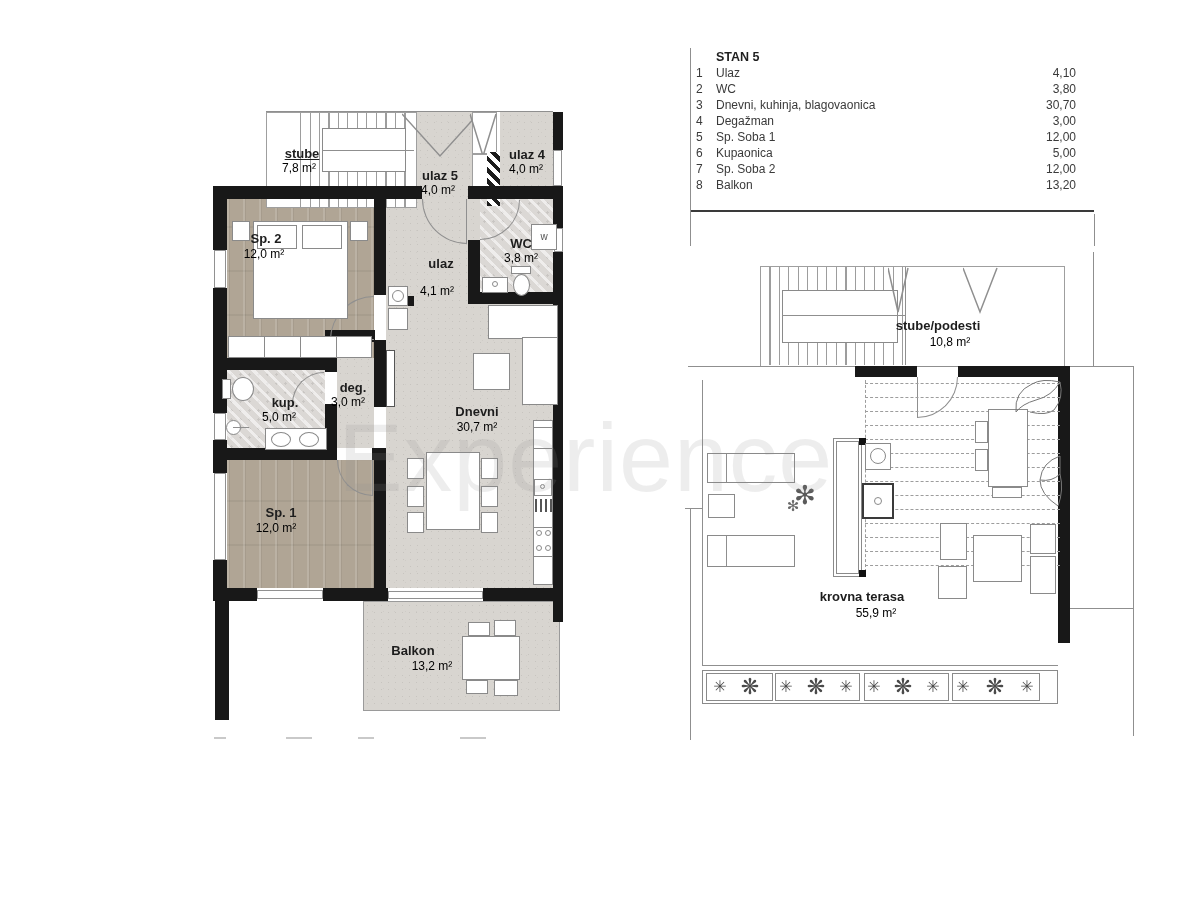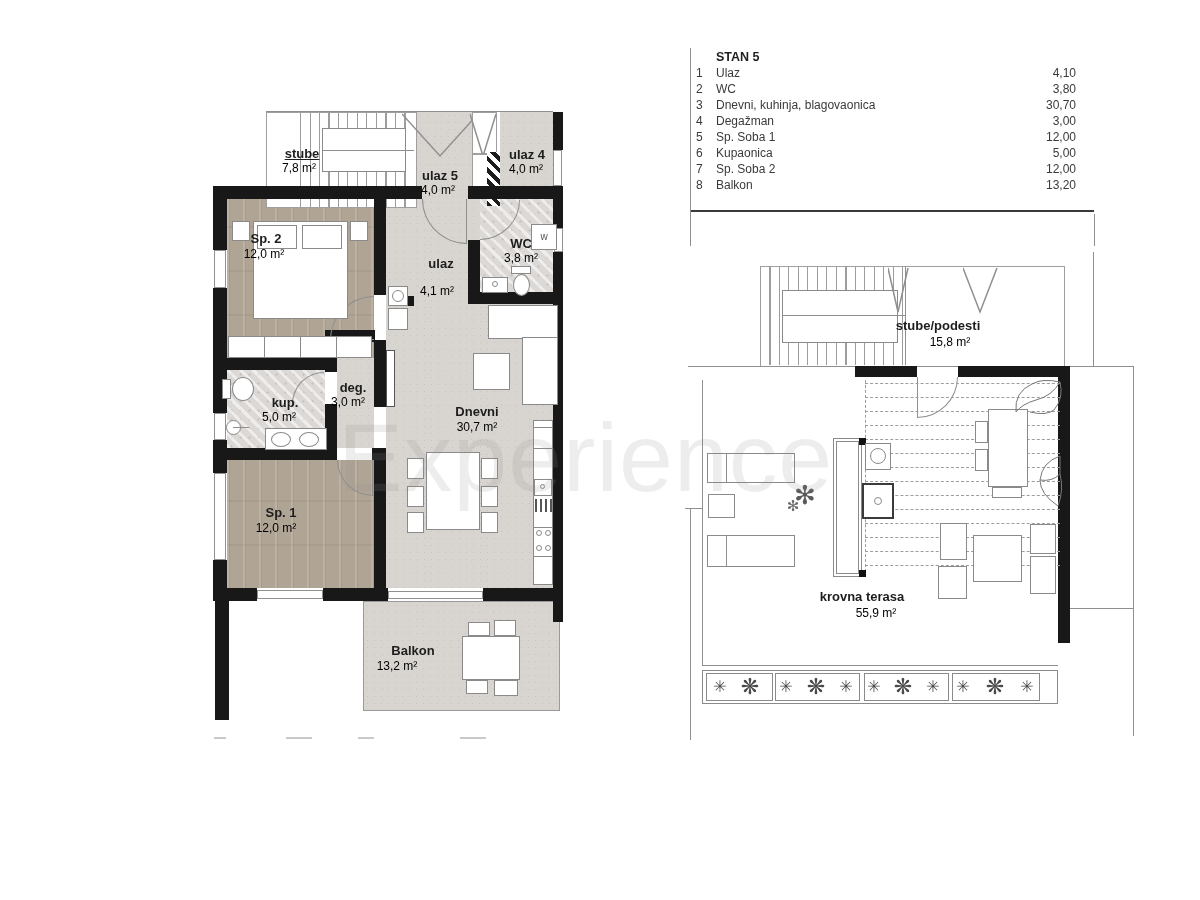--- a/index.html
+++ b/index.html
@@ -192,21 +192,21 @@
     <div class="ar" style="left:521px;top:251px;">3,8 m²</div>
     <div class="lbl" style="left:285px;top:395px;">kup.</div>
     <div class="ar" style="left:279px;top:410px;">5,0 m²</div>
     <div class="lbl" style="left:353px;top:380px;">deg.</div>
     <div class="ar" style="left:348px;top:395px;">3,0 m²</div>
     <div class="lbl" style="left:281px;top:505px;">Sp. 1</div>
     <div class="ar" style="left:276px;top:521px;">12,0 m²</div>
     <div class="lbl" style="left:477px;top:404px;">Dnevni</div>
     <div class="ar" style="left:477px;top:420px;">30,7 m²</div>
     <div class="lbl" style="left:413px;top:643px;">Balkon</div>
-    <div class="ar" style="left:397px;top:659px;">13,2 m²</div>
+    <div class="ar" style="left:432px;top:659px;">13,2 m²</div>
   </div>
 
   <div class="layer">
     <div class="tl" style="left:690px;top:48px;width:1px;height:198px;"></div>
     <div class="ttl" style="top:50px;">STAN 5</div>
 
     <div class="trow" style="top:66px;">
         <span class="tnum">1</span>
         <span class="tname">Ulaz</span>
         <span class="tval">4,10</span>
@@ -344,19 +344,19 @@
     <span class="glyph" style="left:816px;top:687px;font-size:22px;">❋</span>
     <span class="glyph" style="left:846px;top:687px;font-size:16px;">✳</span>
     <span class="glyph" style="left:874px;top:687px;font-size:16px;">✳</span>
     <span class="glyph" style="left:903px;top:687px;font-size:22px;">❋</span>
     <span class="glyph" style="left:933px;top:687px;font-size:16px;">✳</span>
     <span class="glyph" style="left:963px;top:687px;font-size:16px;">✳</span>
     <span class="glyph" style="left:995px;top:687px;font-size:22px;">❋</span>
     <span class="glyph" style="left:1027px;top:687px;font-size:16px;">✳</span>
 
     <div class="lbl" style="left:938px;top:318px;">stube/podesti</div>
-    <div class="ar" style="left:950px;top:335px;">15,8 m²</div>
+    <div class="ar" style="left:950px;top:335px;">10,8 m²</div>
     <div class="lbl" style="left:862px;top:589px;">krovna terasa</div>
     <div class="ar" style="left:862px;top:606px;margin-left:14px;">55,9 m²</div>
   </div>
 
   <div class="watermark">Experience</div>
 </div>
 
 </body></html>

